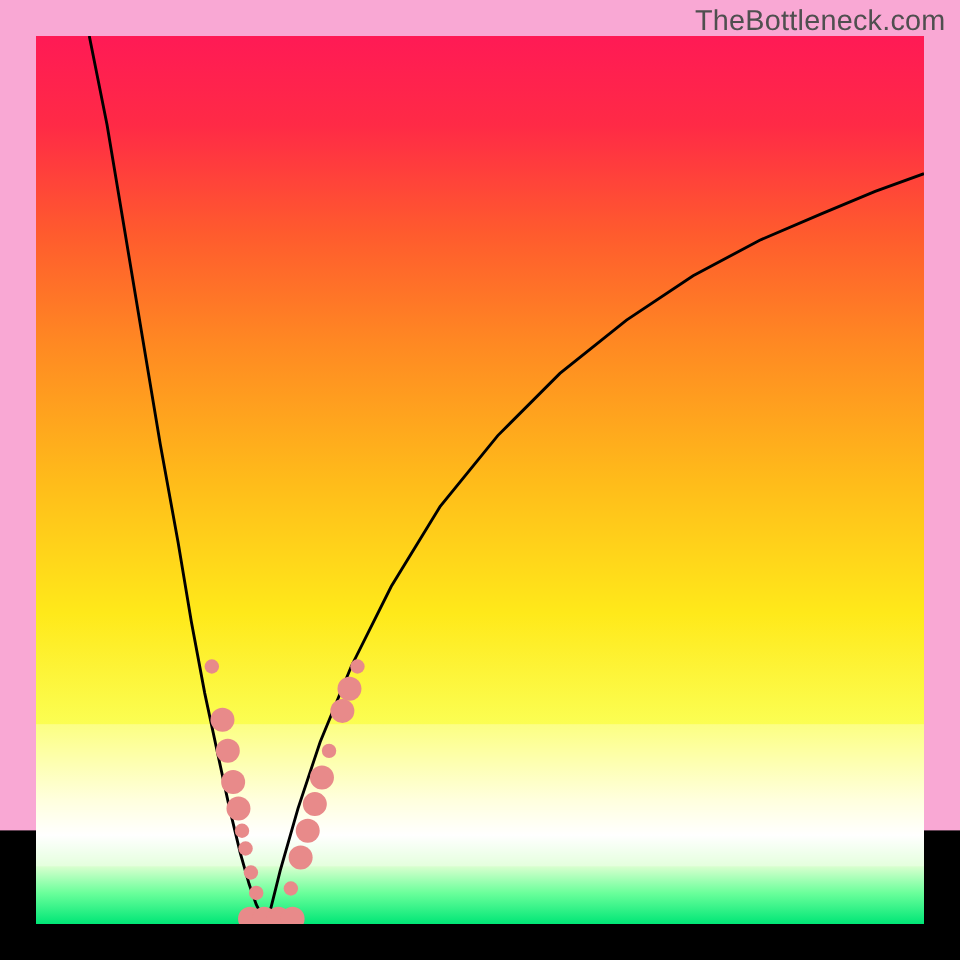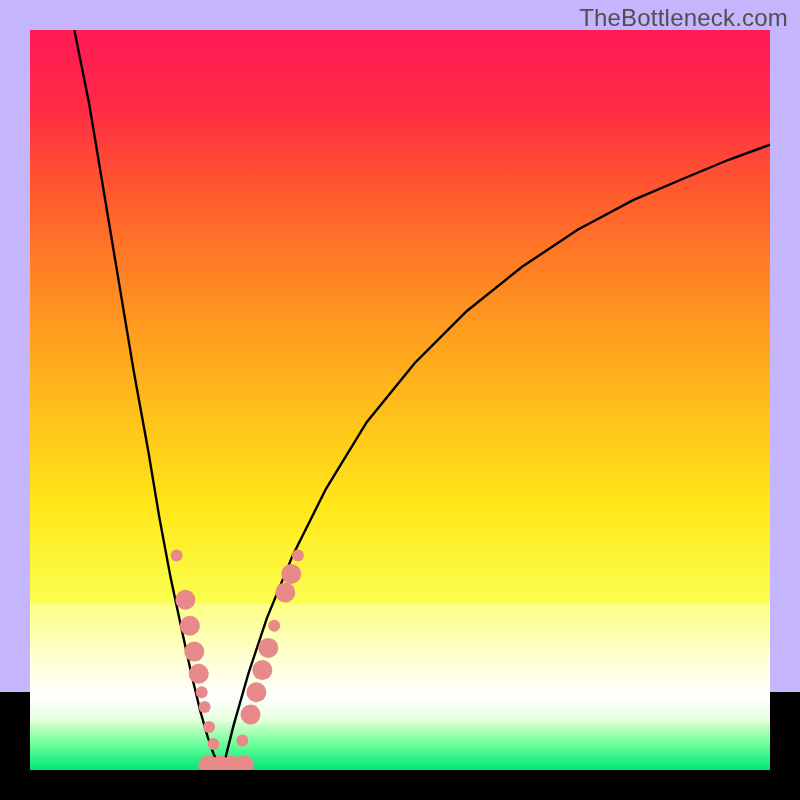--- a/index.html
+++ b/index.html
@@ -8,21 +8,21 @@
     width: 800px;
     height: 800px;
     overflow: hidden;
     background: #000;
     font-family: Arial, Helvetica, sans-serif;
   }
   .frame {
     position: relative;
     width: 800px;
     height: 692px;
-    background: #c4b5fd;
+    background: #f9a8d4;
   }
   .plot-area {
     position: absolute;
     left: 30px;
     top: 30px;
     width: 740px;
     height: 740px;
     overflow: hidden;
   }
   .gradient {

